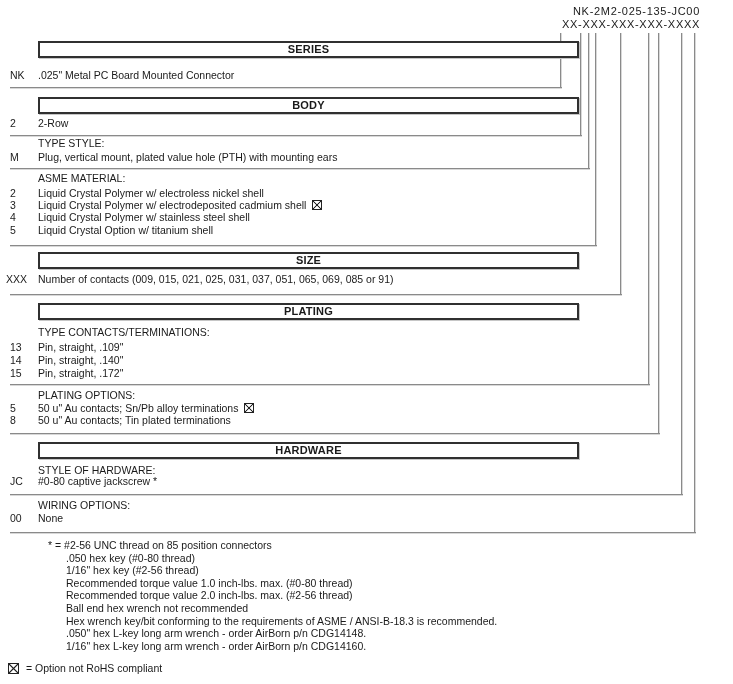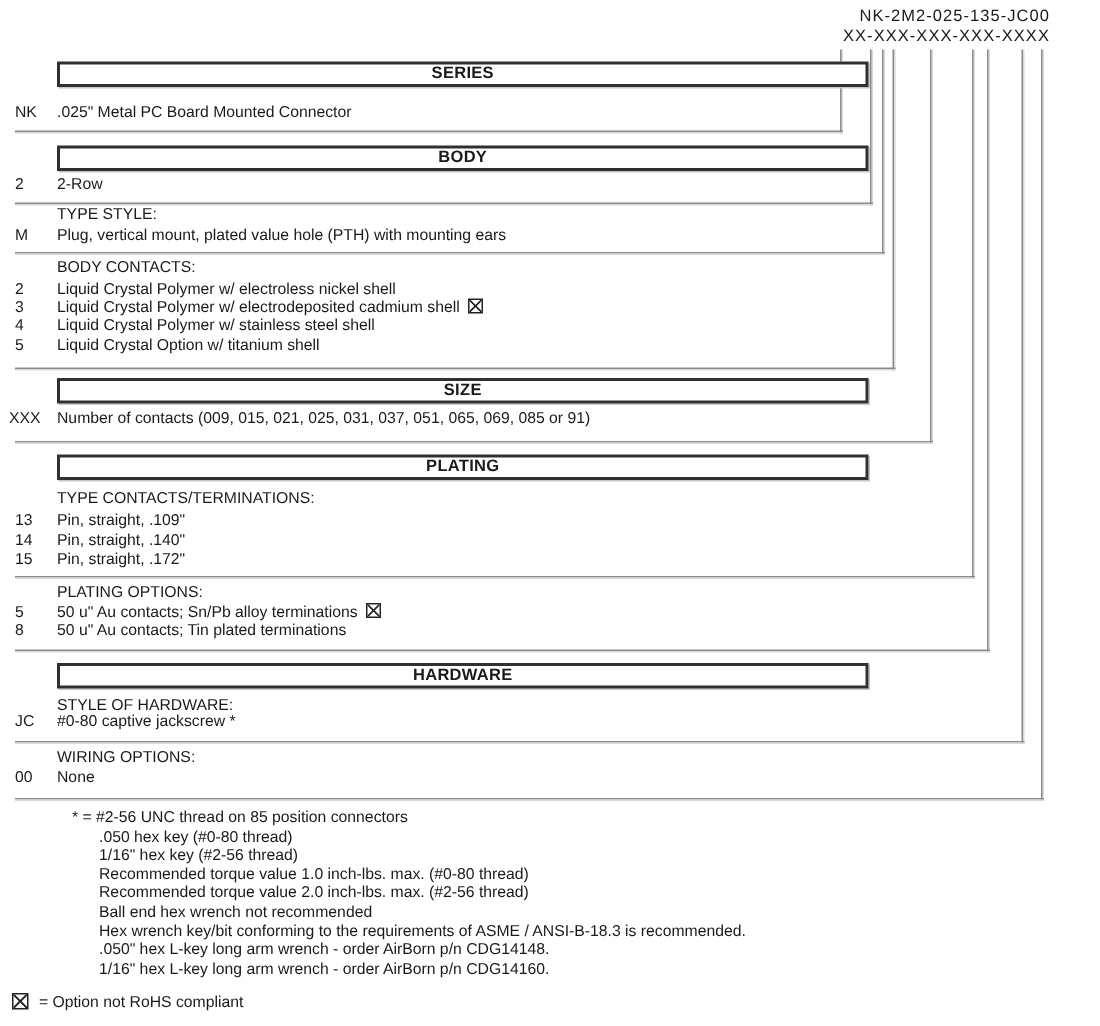--- a/index.html
+++ b/index.html
@@ -66,21 +66,21 @@
   </div>
   <div class="rule" style="top:135px;width:572px;"></div>
 
   <div class="sub" style="top:137px;">TYPE STYLE:</div>
   <div class="row" style="top:151px;">
     <span class="code">M</span>
     <span class="desc">Plug, vertical mount, plated value hole (PTH) with mounting ears</span>
   </div>
   <div class="rule" style="top:168px;width:580px;"></div>
 
-  <div class="sub" style="top:172px;">BODY CONTACTS:</div>
+  <div class="sub" style="top:172px;">ASME MATERIAL:</div>
   <div class="row" style="top:187px;">
     <span class="code">2</span>
     <span class="desc">Liquid Crystal Polymer w/ electroless nickel shell</span>
   </div>
   <div class="row" style="top:199px;">
     <span class="code">3</span>
     <span class="desc"><span>Liquid Crystal Polymer w/ electrodeposited cadmium shell</span><span class="rohs-icon"></span></span>
   </div>
   <div class="row" style="top:211px;">
     <span class="code">4</span>

